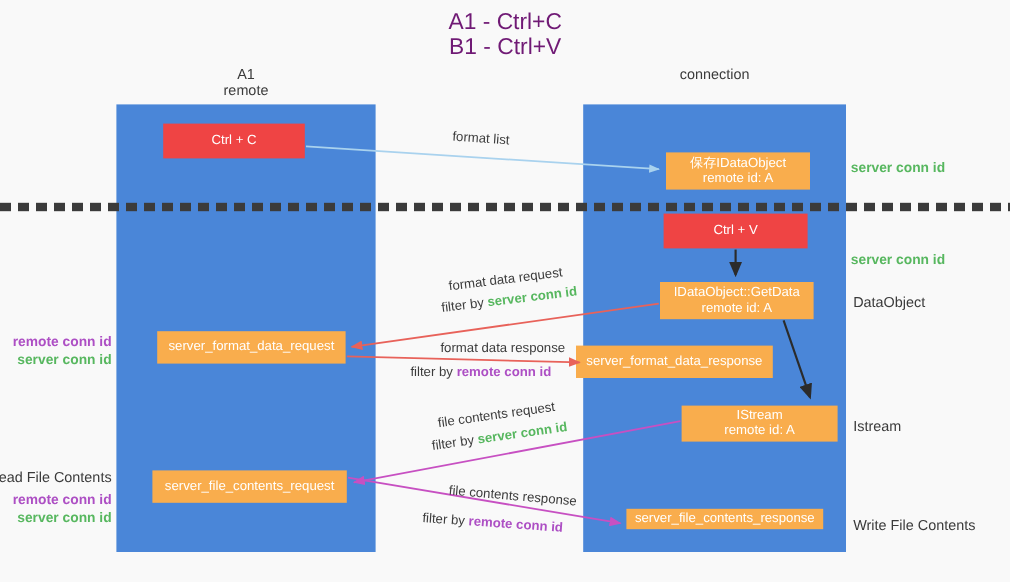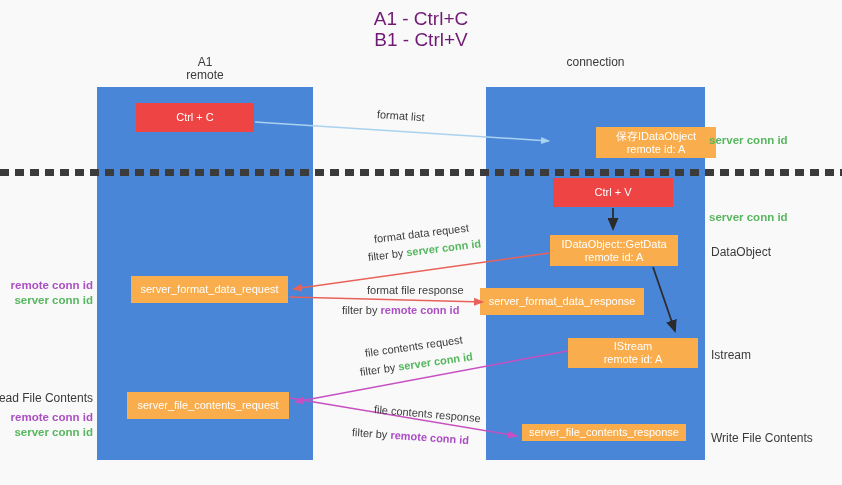--- a/index.html
+++ b/index.html
@@ -59,21 +59,21 @@
 
 <div class="abs lane" style="left:97px;width:216px;"></div>
 <div class="abs lane" style="left:486px;width:219px;"></div>
 
 <div class="abs dotted"></div>
 
 <div class="abs node green" style="left:136px;top:103px;width:118px;height:29px;">
   <span>Ctrl + C</span>
 </div>
 
-<div class="abs node orange" style="left:555px;top:127px;width:120px;height:31px;margin-left:41px;">
+<div class="abs node orange" style="left:555px;top:127px;width:120px;height:31px;">
   <span>保存IDataObject</span>
   <span>remote id: A</span>
 </div>
 
 <div class="abs node green" style="left:553px;top:178px;width:120px;height:29px;">
   <span>Ctrl + V</span>
 </div>
 
 <div class="abs node orange" style="left:550px;top:235px;width:128px;height:31px;">
   <span>IDataObject::GetData</span>
@@ -123,21 +123,21 @@
   <line x1="289" y1="297" x2="483" y2="302" stroke="#e8625a" stroke-width="1.5" marker-end="url(#m-red)"></line>
   <line x1="567" y1="351" x2="295" y2="402" stroke="#c750c2" stroke-width="1.5" marker-end="url(#m-mag)"></line>
   <line x1="290" y1="398" x2="517" y2="436" stroke="#c750c2" stroke-width="1.5" marker-end="url(#m-mag)"></line>
 </svg>
 
 <div class="flabel" style="left:377px;top:108px;transform:rotate(4deg);">format list</div>
 
 <div class="flabel" style="left:374px;top:233px;transform:rotate(-7deg);">format data request</div>
 <div class="flabel" style="left:368px;top:251px;transform:rotate(-7deg);"><span>filter by</span>&nbsp;<span class="accent-green">server conn id</span></div>
 
-<div class="flabel" style="left:367px;top:284px;">format file response</div>
+<div class="flabel" style="left:367px;top:284px;">format data response</div>
 <div class="flabel" style="left:342px;top:304px;"><span>filter by</span>&nbsp;<span class="accent-purple">remote conn id</span></div>
 
 <div class="flabel" style="left:365px;top:347px;transform:rotate(-8deg);">file contents request</div>
 <div class="flabel" style="left:360px;top:366px;transform:rotate(-8deg);"><span>filter by</span>&nbsp;<span class="accent-green">server conn id</span></div>
 
 <div class="flabel" style="left:374px;top:403px;transform:rotate(5deg);">file contents response</div>
 <div class="flabel" style="left:352px;top:426px;transform:rotate(4deg);"><span>filter by</span>&nbsp;<span class="accent-purple">remote conn id</span></div>
 
 <div class="abs side accent-green" style="left:709px;top:133px;">server conn id</div>
 <div class="abs side accent-green" style="left:709px;top:210px;">server conn id</div>

